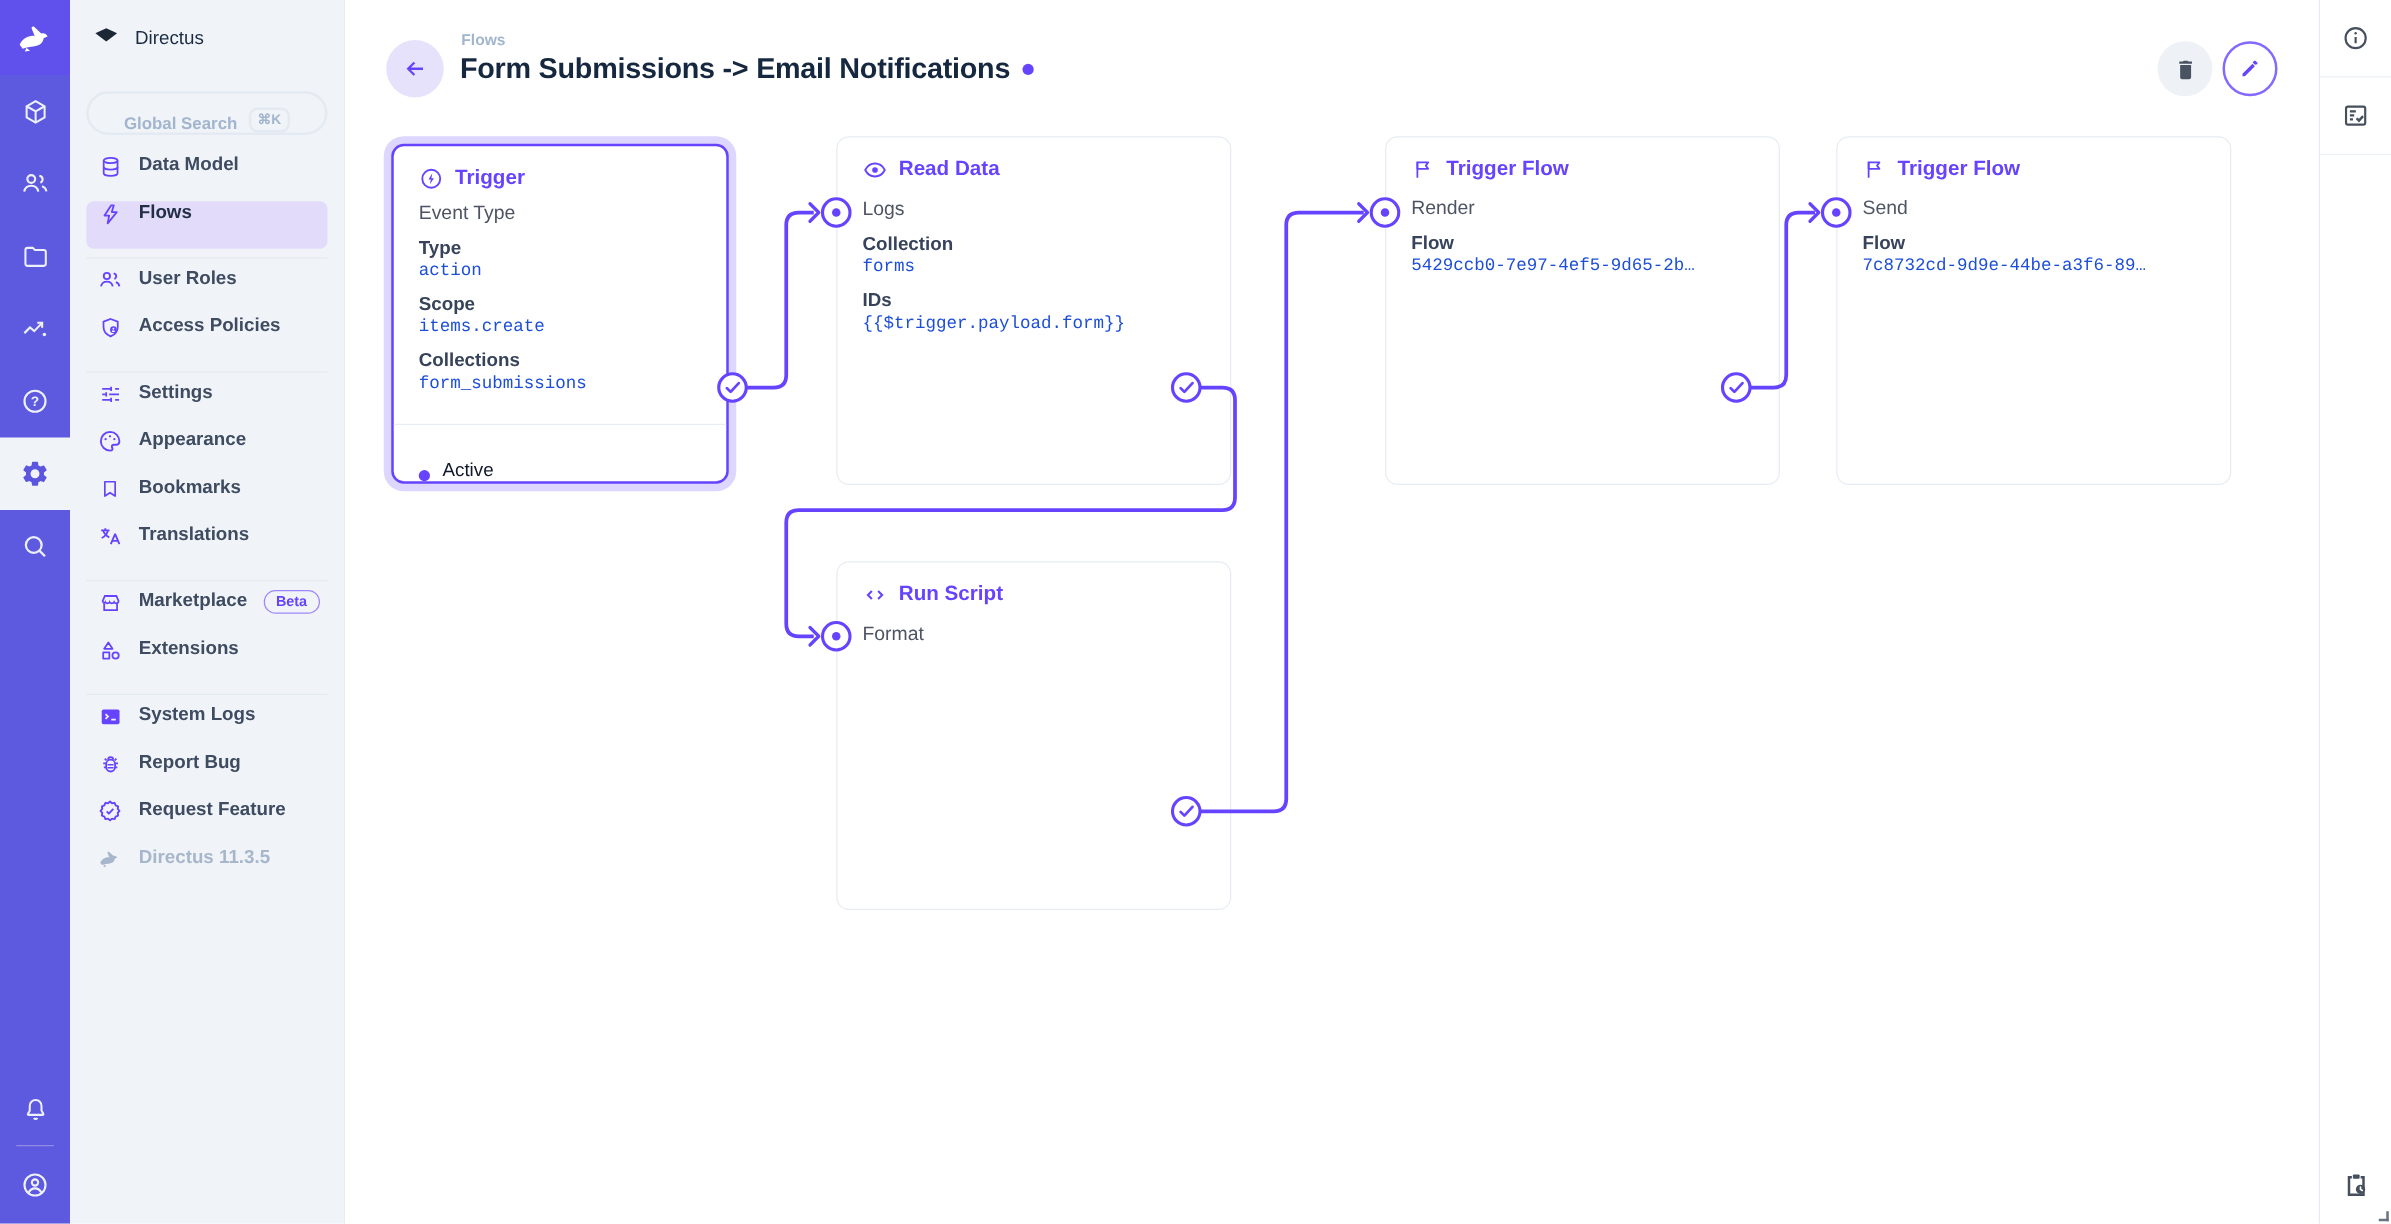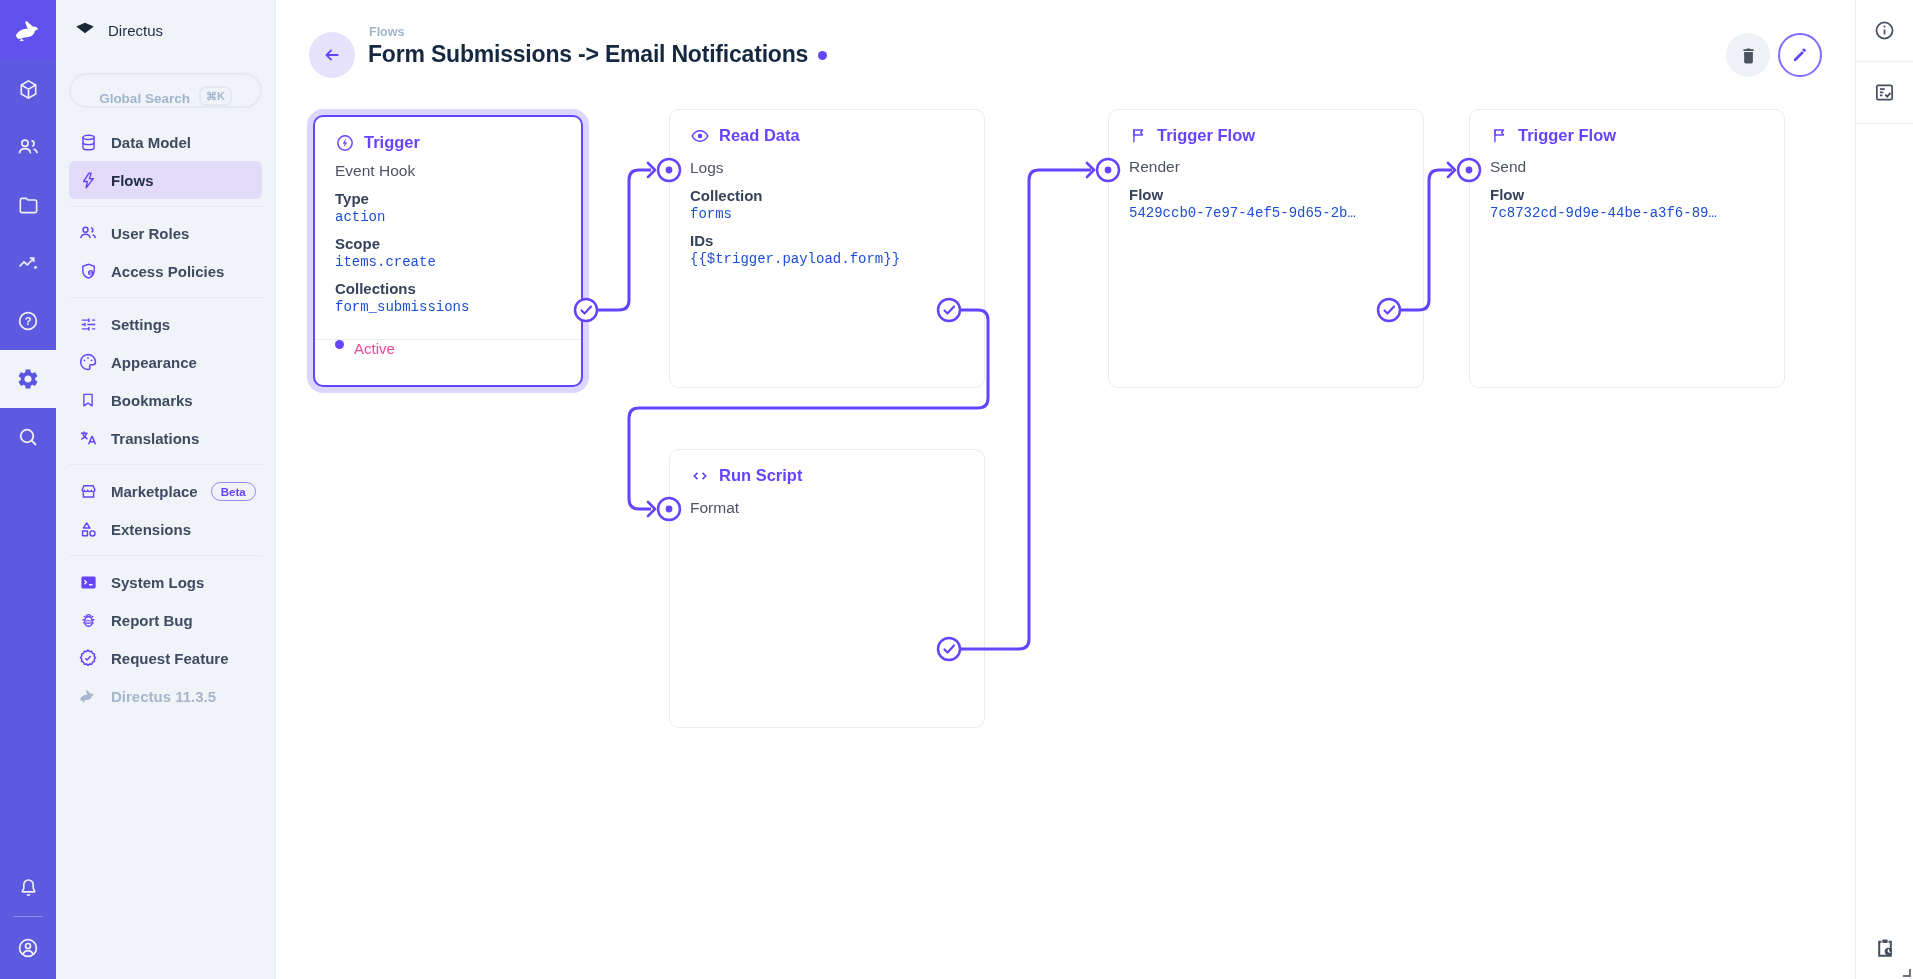--- a/index.html
+++ b/index.html
@@ -15,21 +15,21 @@
   .mod-spacer { flex:1; }
   .mod-divider { width:30px; border-top:1px solid rgba(255,255,255,.3); }
 
   
   .nav { position:absolute; left:56px; top:0; bottom:0; width:220px; background:#f0f4f9; border-right:1px solid #e9edf3; z-index:20; }
   .nav-header { height:60px; display:flex; align-items:center; gap:12px; padding:0 18px; }
   .nav-project { font-size:15px; font-weight:400; color:#1b2b41; }
   .search-box { margin:13px 13px 0; height:35px; border:2px solid #e4eaf1; border-radius:18px; display:flex; align-items:flex-end; justify-content:center; gap:9px; color:#a2b5cd; font-size:13.5px; font-weight:600; }
   .kbd { border:2px solid #e4eaf1; border-radius:7px; font-size:11px; line-height:1; padding:3px 5px 2px; color:#a2b5cd; font-weight:600; }
   .nav-list { padding:15px 13px 0; }
-  .nav-item { height:38px; display:flex; align-items:center; gap:13px; padding:0 9px; border-radius:6px; font-size:15px; font-weight:600; color:#3e4b60; }
+  .nav-item { height:38px; display:flex; align-items:flex-start; gap:13px; padding:0 9px; border-radius:6px; font-size:15px; font-weight:600; color:#3e4b60; }
   .nav-item .nicon { width:20px; height:20px; flex:0 0 20px; display:flex; align-items:center; justify-content:center; }
   .nav-item.active { background:#e2dcfa; color:#222f44; }
   .nav-divider { border-top:1px solid #e4eaf1; margin:7px 0; }
   .beta-badge { margin-left:auto; border:1.5px solid #9d86fa; color:#6644ff; font-size:11.5px; font-weight:600; border-radius:11px; padding:3px 9px 2px; }
   .nav-version { color:#a7b6ca; }
 
   
   .main { position:absolute; left:276px; top:0; right:58px; bottom:0; background:#fff; }
   .back-btn { position:absolute; left:33px; top:32px; width:46px; height:46px; border-radius:50%; background:#e7e2fb; display:flex; align-items:center; justify-content:center; z-index:10; }
   .crumb { position:absolute; left:93px; top:25px; font-size:12.5px; font-weight:600; color:#a2b5cd; z-index:10; }
@@ -39,21 +39,21 @@
   .trash-btn { position:absolute; left:1450px; top:33px; width:44px; height:44px; border-radius:50%; background:#eef1f6; display:flex; align-items:center; justify-content:center; z-index:10; }
   .edit-btn { position:absolute; left:1502px; top:33px; width:44px; height:44px; border-radius:50%; background:#fff; border:2px solid #8468ff; display:flex; align-items:center; justify-content:center; z-index:10; }
 
   
   .panel { position:absolute; width:316px; height:279px; background:#fff; border:1.5px solid #e7ecf3; border-radius:10px; z-index:1; }
   .panel.selected { left:37px; top:115px; width:270px; height:272px; border:2.5px solid #6644ff; box-shadow:0 0 0 6px rgba(102,68,255,.22); }
   .panel-header { display:flex; align-items:flex-start; gap:9px; margin:16px 20px 9px; color:#6644ff; font-weight:700; font-size:16.5px; }
   .p-name { margin:13px 20px 0; font-size:15.5px; color:#4f5464; }
   .p-label { margin:10px 20px 0; font-size:15px; font-weight:700; color:#36435a; }
   .p-value { margin:2px 20px 0; font-family:"Liberation Mono", monospace; font-size:14px; color:#1d4ed8; white-space:nowrap; overflow:hidden; }
-  .trigger-footer { position:absolute; left:0; right:0; bottom:0; height:46px; border-top:1px solid #e9edf4; display:flex; align-items:flex-start; gap:10px; padding:0 20px; font-size:15px; color:#ec4899; }
+  .trigger-footer { position:absolute; left:0; right:0; bottom:0; height:46px; border-top:1px solid #e9edf4; display:flex; align-items:flex-end; gap:10px; padding:0 20px; font-size:15px; color:#0f172a; }
   .status-dot { width:9px; height:9px; border-radius:50%; background:#6644ff; }
   .wires { position:absolute; left:0; top:0; width:1579px; height:979px; z-index:5; pointer-events:none; }
 
   
   .right-bar { position:absolute; right:0; top:0; bottom:0; width:58px; background:#fff; border-left:1px solid #e7ecf3; z-index:20; }
   .rb-cell { height:62px; display:flex; align-items:center; justify-content:center; border-bottom:1px solid #eef2f6; }
   .rb-bottom { position:absolute; bottom:0; left:0; width:100%; height:62px; display:flex; align-items:center; justify-content:center; }
   .resize-grip { position:absolute; right:2px; bottom:2px; width:8px; height:8px; border-right:2px solid #6a7380; border-bottom:2px solid #6a7380; z-index:40; }
 </style>
 </head>
@@ -305,21 +305,21 @@
   </div>
 
   <div class="panel selected">
     <div class="panel-header">
       <svg width="20" height="20" viewBox="0 0 24 24">
           <circle cx="12" cy="12" r="8.6" fill="none" stroke="#6644ff" stroke-width="1.8"></circle>
           <path fill="#6644ff" d="M13 6.8L9.3 12.6h2.3l-.9 4.6 3.9-5.8h-2.4l.8-4.6z"></path>
         </svg>
       <span>Trigger</span>
     </div>
-    <div class="p-name" style="margin-top:8px">Event Hook</div>
+    <div class="p-name" style="margin-top:8px">Event Type</div>
     <div class="p-label">Type</div>
     <div class="p-value">action</div>
     <div class="p-label">Scope</div>
     <div class="p-value">items.create</div>
     <div class="p-label">Collections</div>
     <div class="p-value">form_submissions</div>
     <div class="trigger-footer">
       <span class="status-dot"></span>
       <span>Active</span>
     </div>

